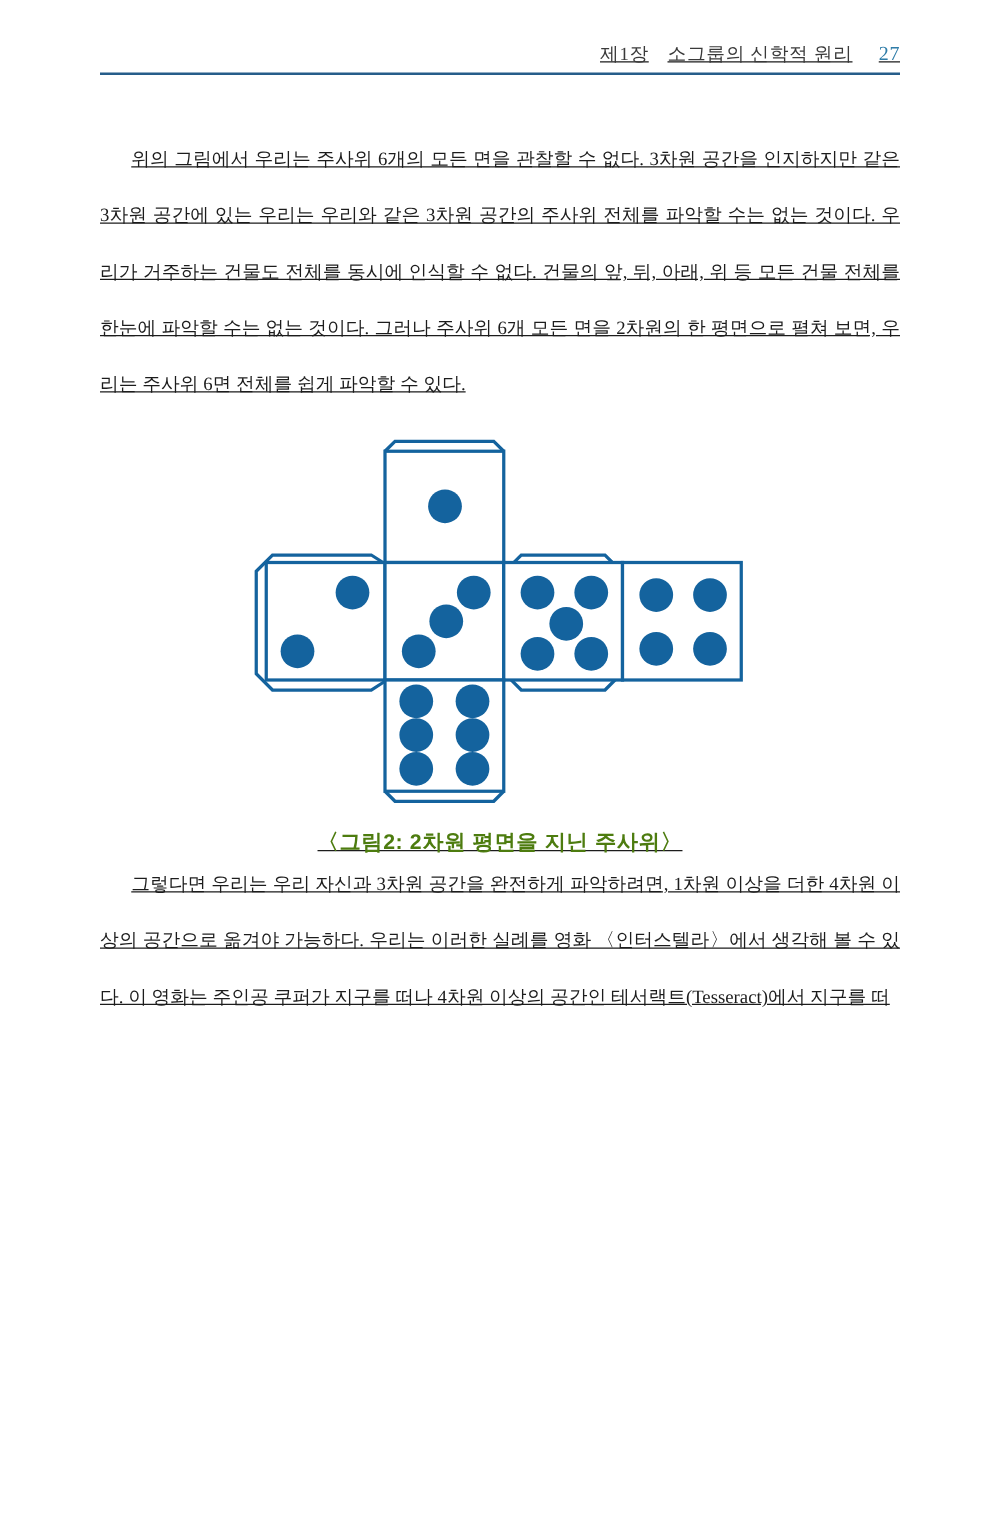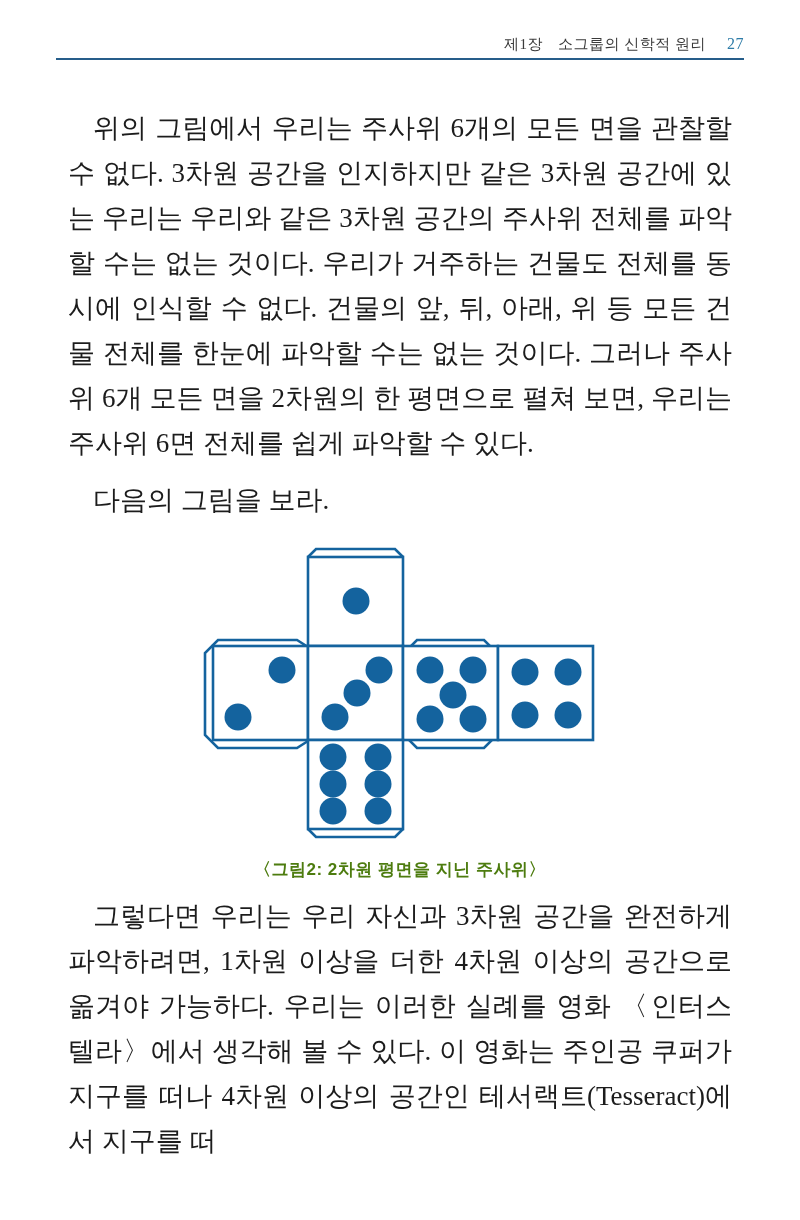--- a/index.html
+++ b/index.html
@@ -7,44 +7,45 @@
     padding: 0;
     background: #ffffff;
   }
   .page {
     position: relative;
     width: 800px;
     height: 1220px;
     margin: 0 auto;
     background: #ffffff;
     box-sizing: border-box;
-    padding: 0 56px;
+    padding: 0 80px;
     overflow: hidden;
     font-family: "Liberation Serif", "DejaVu Serif", serif;
     color: #1c1c1c;
+    text-decoration: underline;
   }
   .page-header {
     padding-top: 34px;
     padding-bottom: 4px;
     border-bottom: 2px solid #265d8a;
     text-align: right;
     font-size: 15px;
     line-height: 20px;
     color: #3a3a3a;
     letter-spacing: 0.5px;
   }
   .page-header .chapter { margin-right: 15px; }
   .page-header .pagenum {
     margin-left: 21px;
     color: #2e7ca8;
     font-size: 16px;
   }
   p.body {
-    margin: 12px;
-    font-size: 27px;
+    margin: 0;
+    font-size: 15px;
     line-height: 45px;
     text-align: justify;
     text-align-last: left;
     text-indent: 25px;
     word-break: normal;
   }
   p.body.first { margin-top: 46px; }
   p.body.after-figure { margin-top: 36px; }
   figure.dice-figure {
     margin: 8px 0 0 0;
@@ -68,21 +69,20 @@
 </head>
 <body>
 
 <div class="page">
 
   <div class="page-header" style="border-bottom-color: rgb(38, 93, 138);">
     <span class="chapter">제1장</span><span class="title">소그룹의 신학적 원리</span><span class="pagenum" style="color: rgb(46, 124, 168);">27</span>
   </div>
 
   <p class="body first">위의 그림에서 우리는 주사위 6개의 모든 면을 관찰할 수 없다. 3차원 공간을 인지하지만 같은 3차원 공간에 있는 우리는 우리와 같은 3차원 공간의 주사위 전체를 파악할 수는 없는 것이다. 우리가 거주하는 건물도 전체를 동시에 인식할 수 없다. 건물의 앞, 뒤, 아래, 위 등 모든 건물 전체를 한눈에 파악할 수는 없는 것이다. 그러나 주사위 6개 모든 면을 2차원의 한 평면으로 펼쳐 보면, 우리는 주사위 6면 전체를 쉽게 파악할 수 있다.</p>
-  <p class="body">다음의 그림을 보라.</p>
 
   <figure class="dice-figure">
     <svg id="dice-svg" viewBox="193 427 410 310" width="410" height="310" xmlns="http://www.w3.org/2000/svg">
         <path d="M306,449 L314,441 L393,441 L401,449" fill="none" stroke="#14639e" stroke-width="2.6" stroke-linejoin="miter"></path>
         <path d="M306,721 L314,729 L393,729 L401,721" fill="none" stroke="#14639e" stroke-width="2.6" stroke-linejoin="miter"></path>
         <path d="M306,539 L295,532 L216,532 L203,545 L203,627 L216,640 L295,640 L306,633" fill="none" stroke="#14639e" stroke-width="2.6" stroke-linejoin="miter"></path>
         <path d="M415,532 L482,532 L494,544 L494,628 L482,640 L415,640 L403,628 L403,544 Z" fill="none" stroke="#14639e" stroke-width="2.6" stroke-linejoin="miter"></path>
         <rect x="306" y="449" width="95" height="89" fill="#ffffff" stroke="#14639e" stroke-width="2.6"></rect>
         <circle cx="354" cy="493" r="13.5" fill="#14639e"></circle>
         <rect x="211" y="538" width="95" height="94" fill="#ffffff" stroke="#14639e" stroke-width="2.6"></rect>

